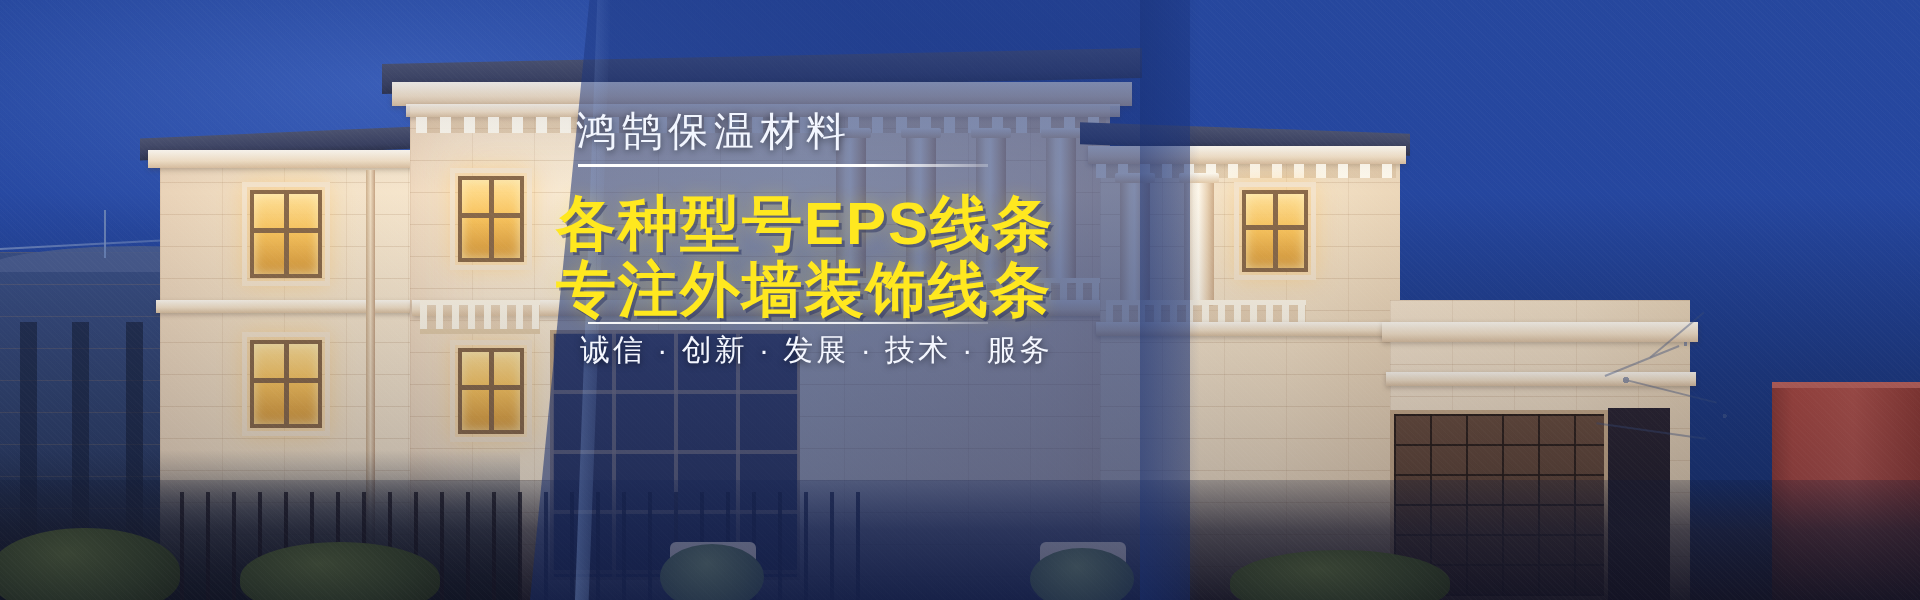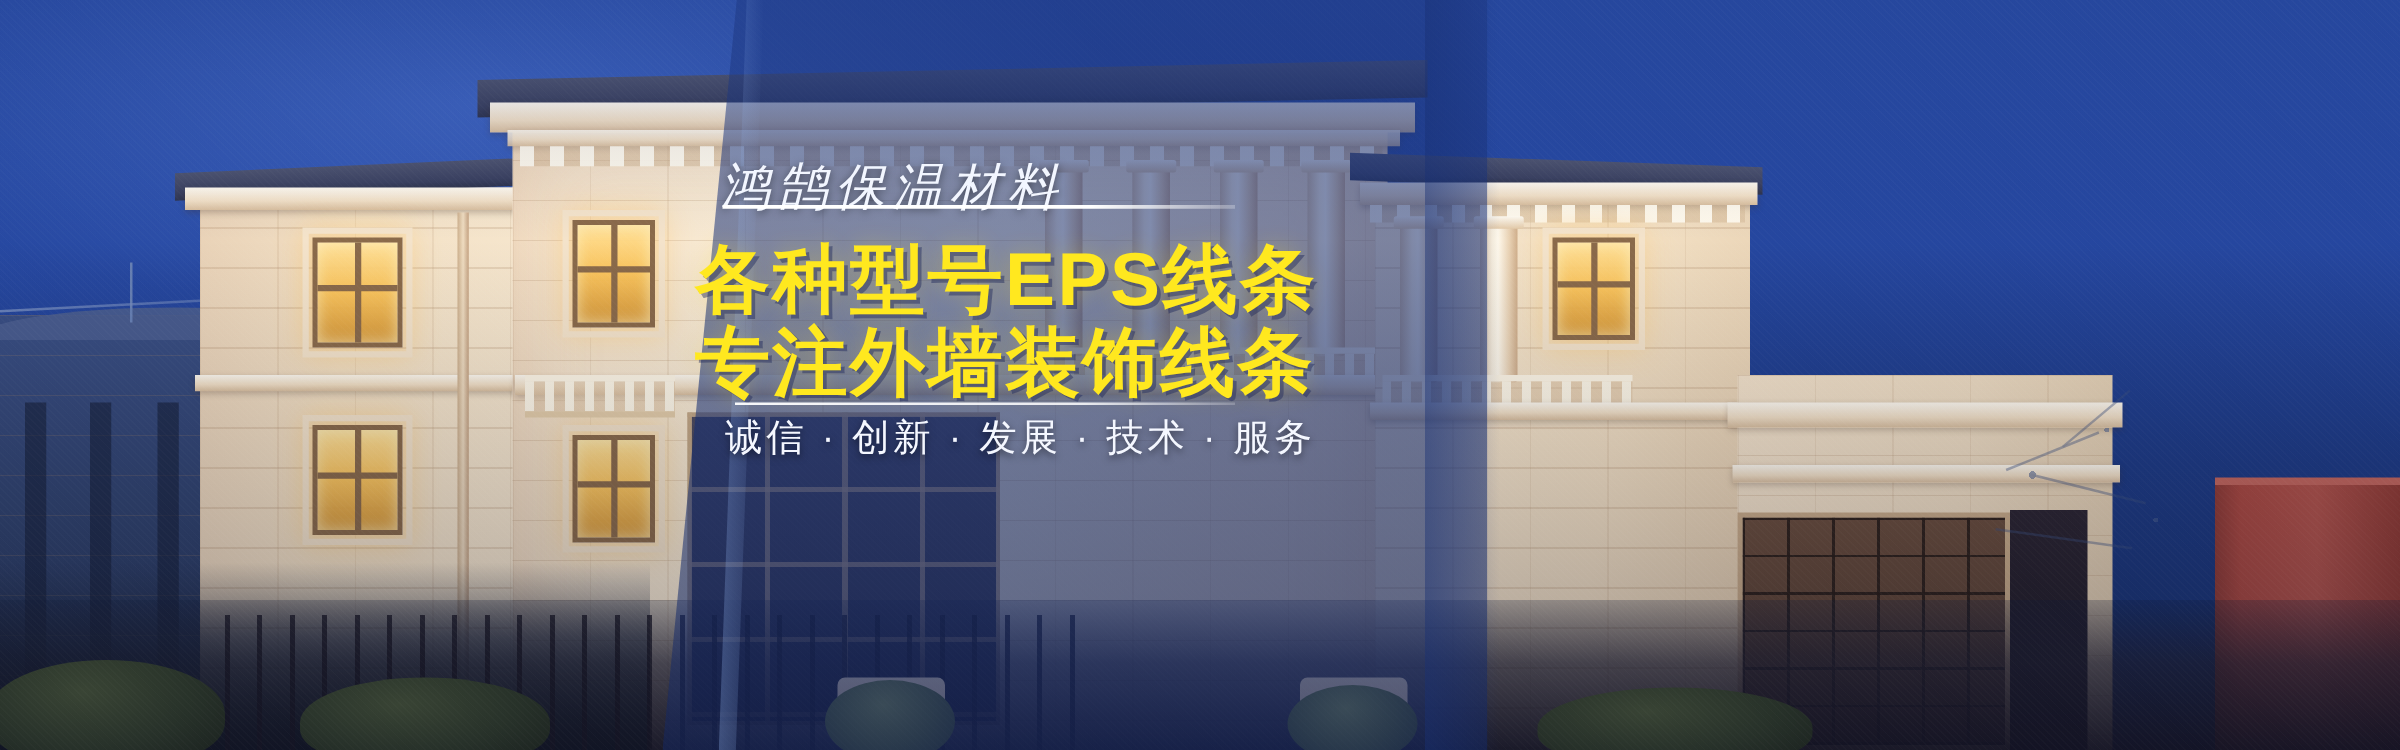--- a/index.html
+++ b/index.html
@@ -248,25 +248,24 @@
   .panel-right {
     position:absolute; left:1140px; top:0; width:60px; height:600px;
     background:linear-gradient(90deg, rgba(24,48,116,.45), rgba(24,48,116,0));
   }
 
   
   .content {
     position:absolute; left:556px; top:0; width:640px; height:600px;
   }
   .brand {
-    position:absolute; left:20px; top:122px;
+    position:absolute; left:20px; top:104px;
     font-size:40px; letter-spacing:6px; color:#f2f6ff;
     text-shadow:0 2px 7px rgba(0,0,0,.55);
     white-space:nowrap;
-    font-style:italic;
   }
   .rule-top {
     position:absolute; left:22px; top:164px; width:410px; height:3px;
     background:linear-gradient(90deg, #ffffff 0%, #ffffff 72%, rgba(255,255,255,.25) 100%);
   }
   .head {
     position:absolute; left:0px;
     font-size:60px; font-weight:bold; letter-spacing:2px;
     color:#ffe81f; white-space:nowrap;
     text-shadow:3px 3px 0 rgba(30,40,90,.45), 0 0 18px rgba(255,220,40,.30);

